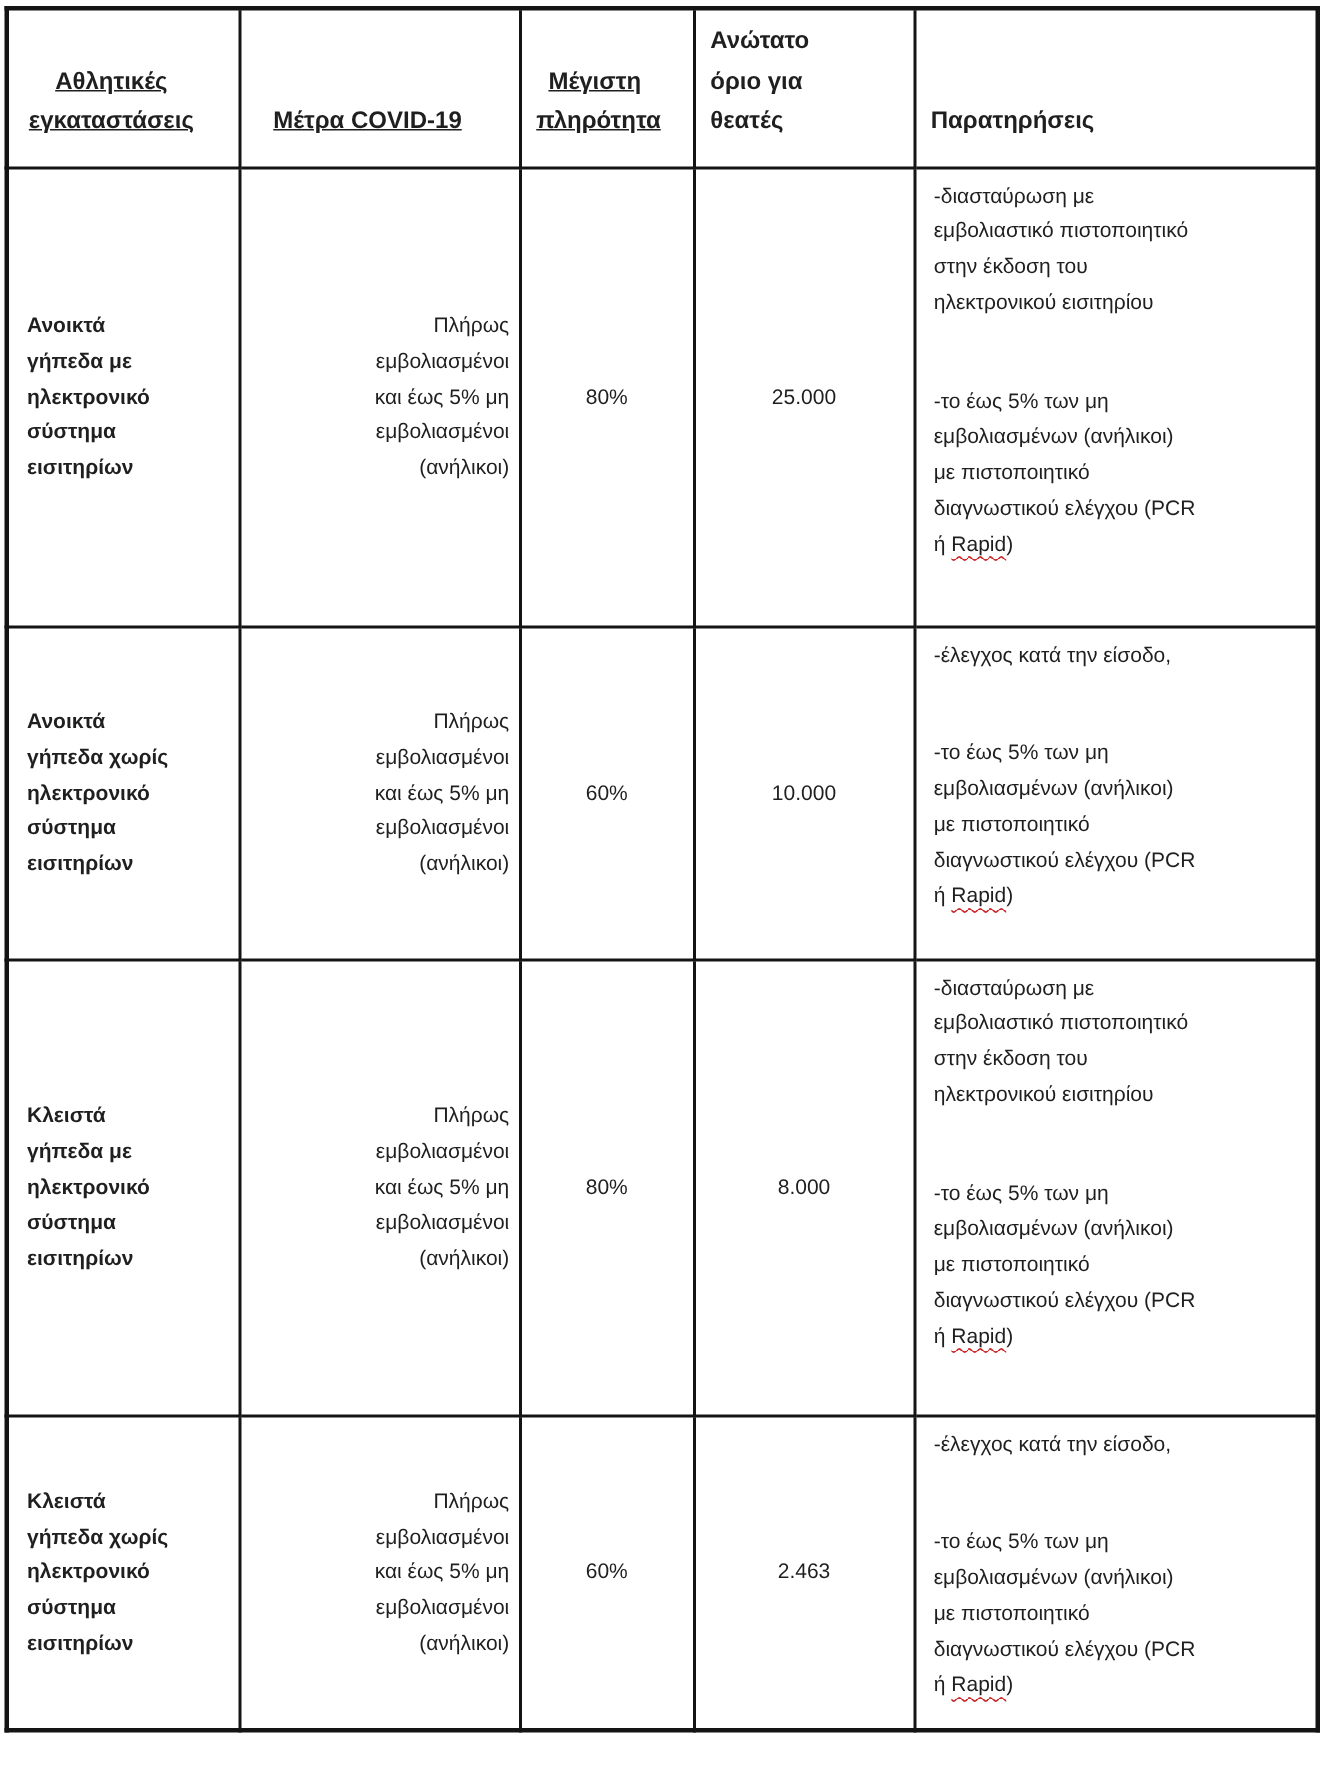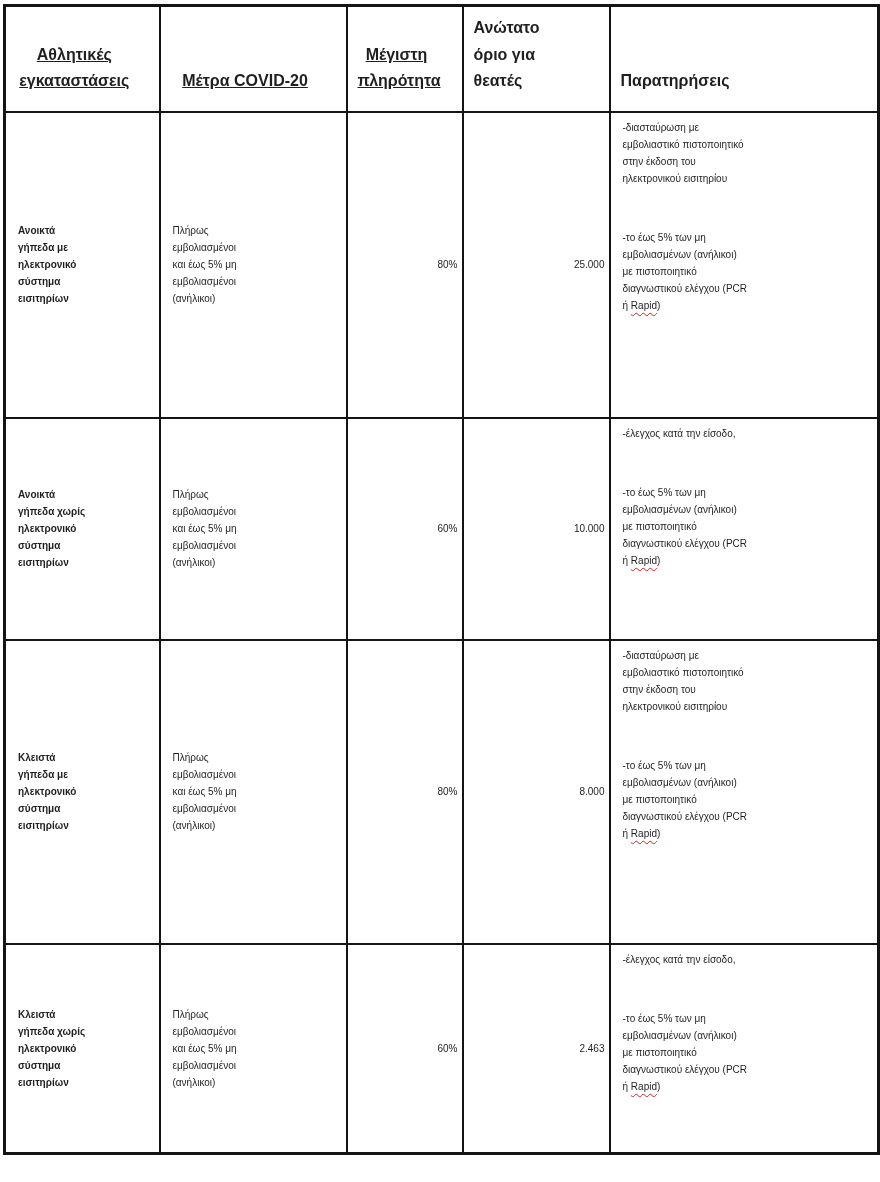--- a/index.html
+++ b/index.html
@@ -11,21 +11,21 @@
   table.covid{
     border-collapse:collapse;
     table-layout:fixed;
     width:874px;
     margin:4px 0 0 3px;
     background:#ffffff;
     border:3px solid #141414;
   }
   th,td{
     border:2px solid #141414;
-    font-size:10px;
+    font-size:14px;
     line-height:1.7;
     overflow:hidden;
   }
   
   col.c-facility{width:155px;}
   col.c-measures{width:187px;}
   col.c-occupancy{width:116px;}
   col.c-limit{width:147px;}
   col.c-notes{width:269px;}
   
@@ -49,28 +49,28 @@
   
   td.facility{
     font-weight:bold;
     vertical-align:middle;
     text-align:left;
     padding:6px 8px 6px 12px;
     white-space:pre-line;
   }
   td.measures{
     vertical-align:middle;
-    text-align:left;
+    text-align:right;
     padding:6px 6px 6px 12px;
     white-space:pre-line;
     margin-left:20px;
   }
   td.value{
     vertical-align:middle;
-    text-align:right;
+    text-align:center;
     padding:12px 4px;
   }
   td.notes{
     vertical-align:top;
     text-align:left;
     padding:6px 8px 6px 12px;
   }
   td.notes p{
     margin:0 0 0 0;
     padding:0;
@@ -95,21 +95,21 @@
     <col class="c-facility">
     <col class="c-measures">
     <col class="c-occupancy">
     <col class="c-limit">
     <col class="c-notes">
   </colgroup>
   <thead>
     <tr class="r-head">
       <th class="al-center">Αθλητικές
 εγκαταστάσεις</th>
-      <th class="al-center">Μέτρα COVID-20</th>
+      <th class="al-center">Μέτρα COVID-19</th>
       <th class="al-center">Μέγιστη
 πληρότητα</th>
       <th class="al-left va-top">Ανώτατο
 όριο για
 θεατές</th>
       <th class="al-left">Παρατηρήσεις</th>
     </tr>
   </thead>
   <tbody>
     <tr class="r1">

